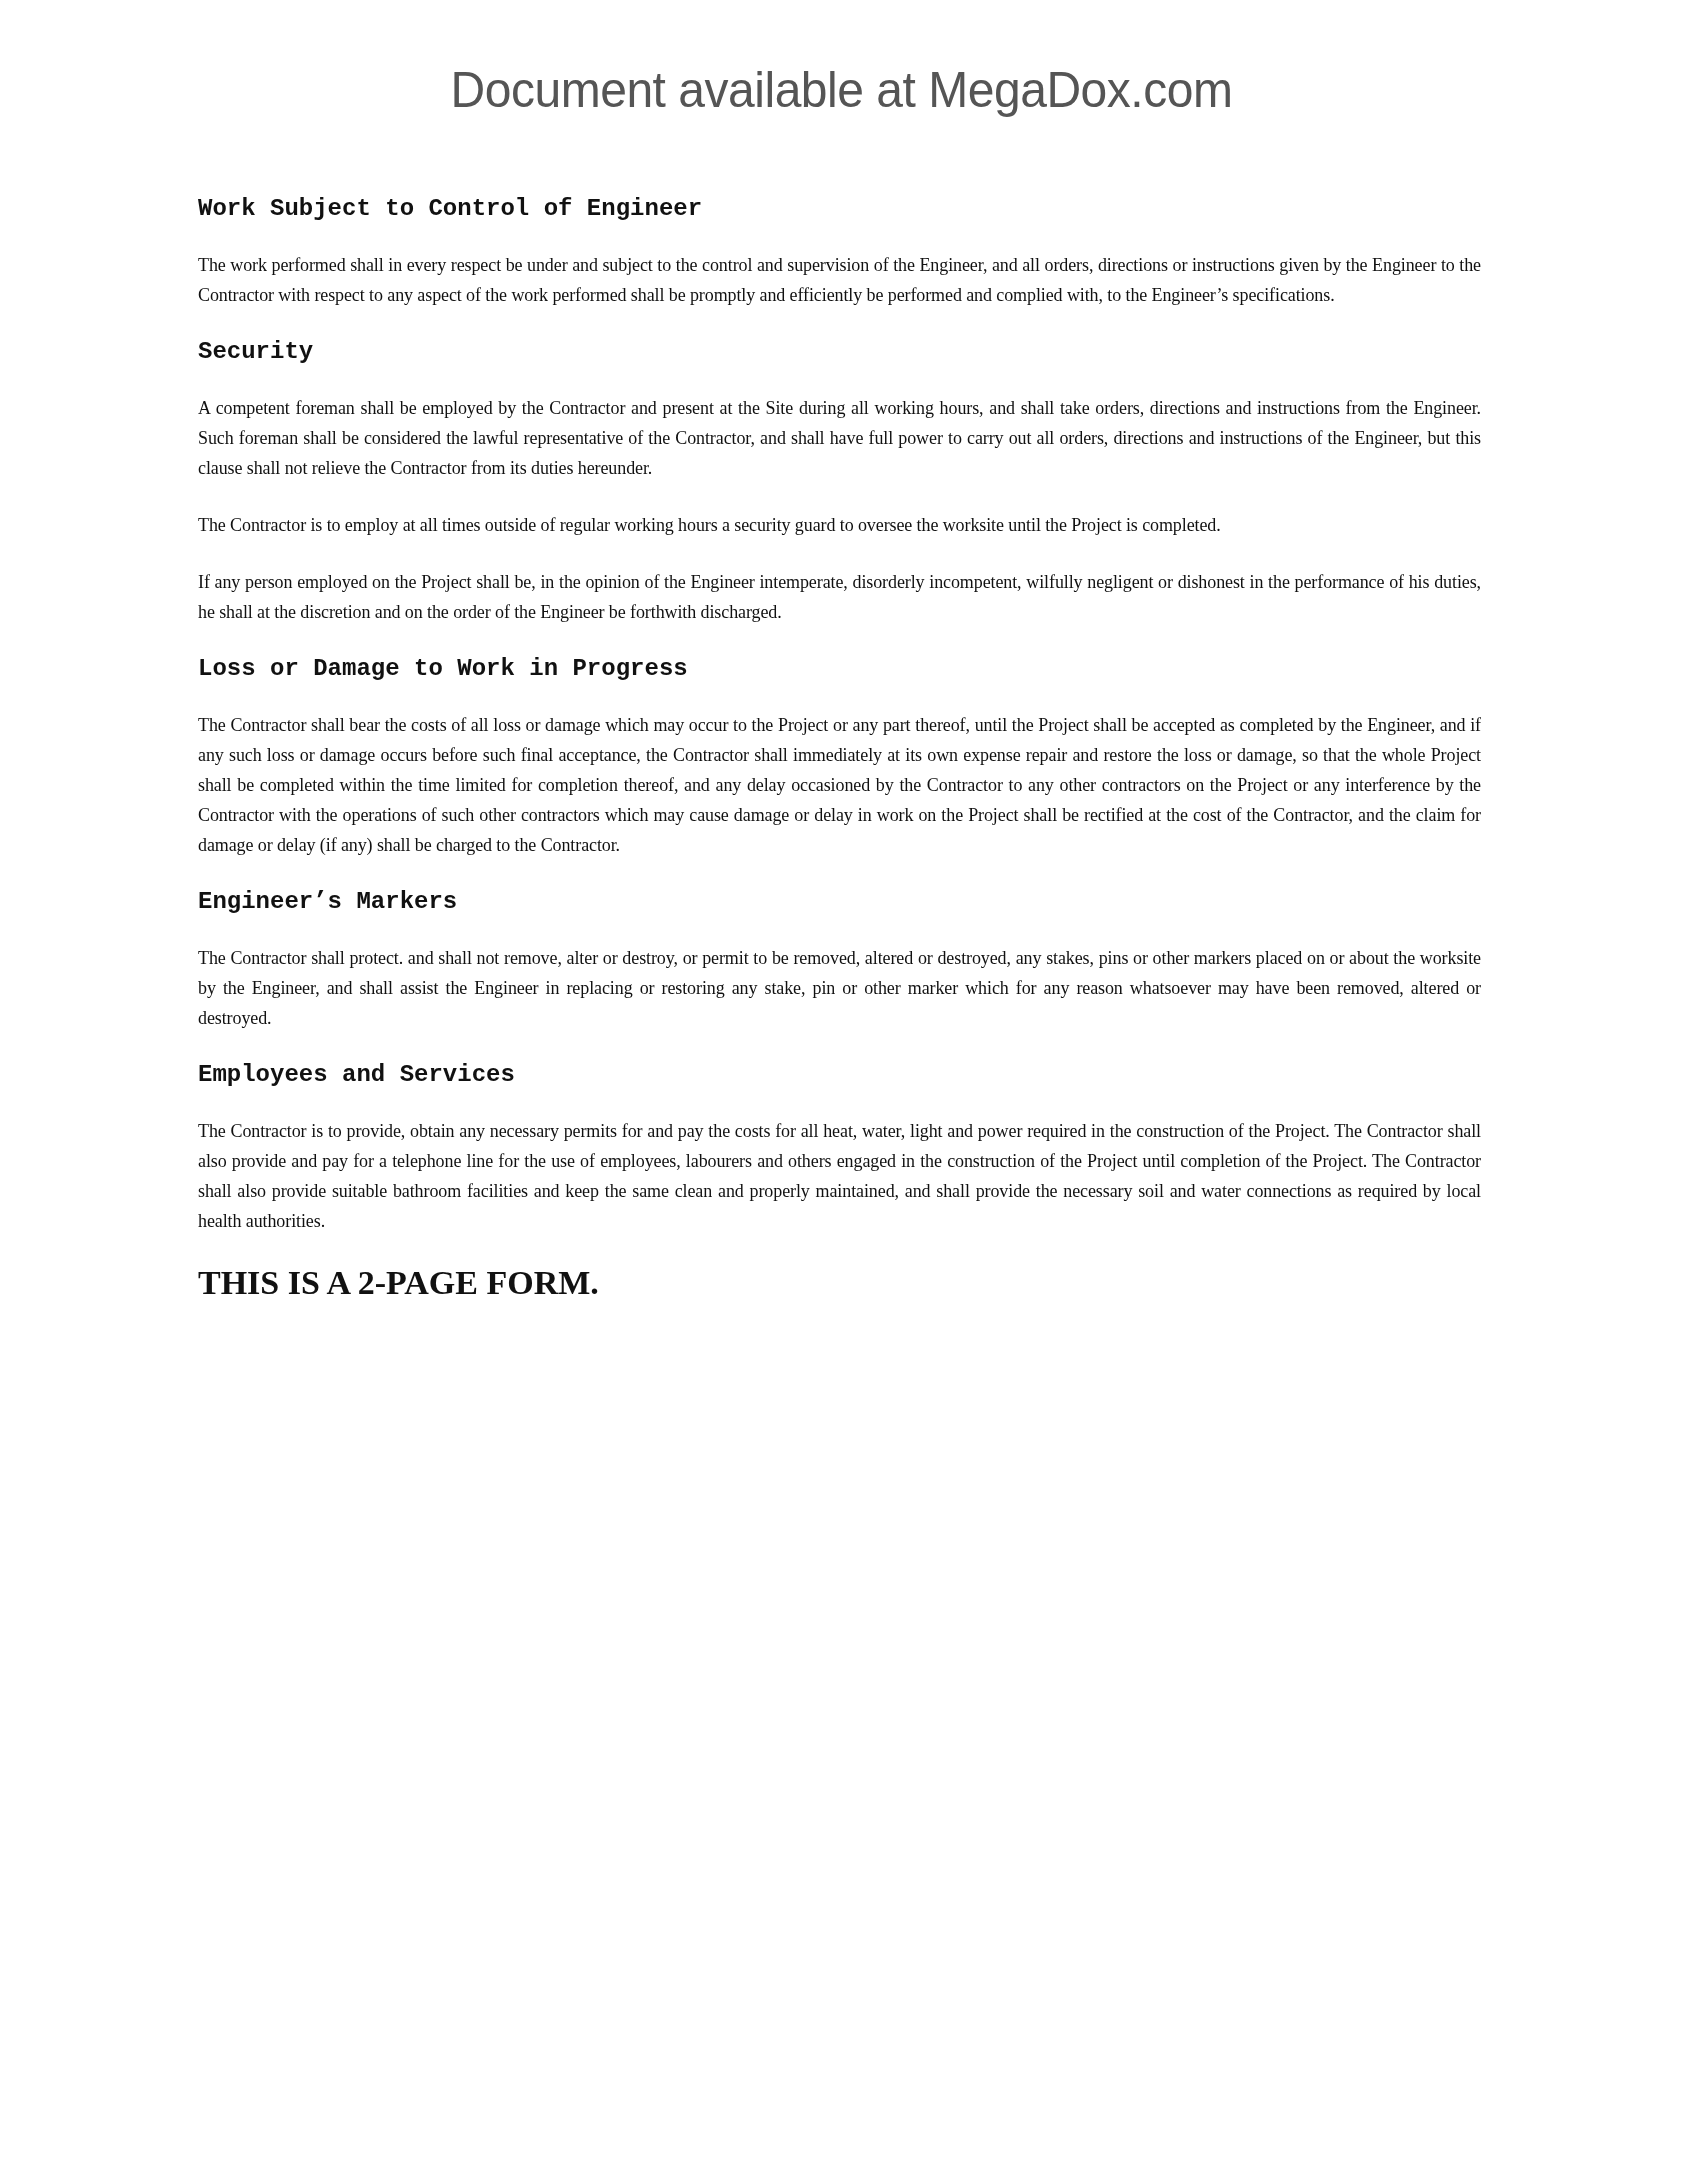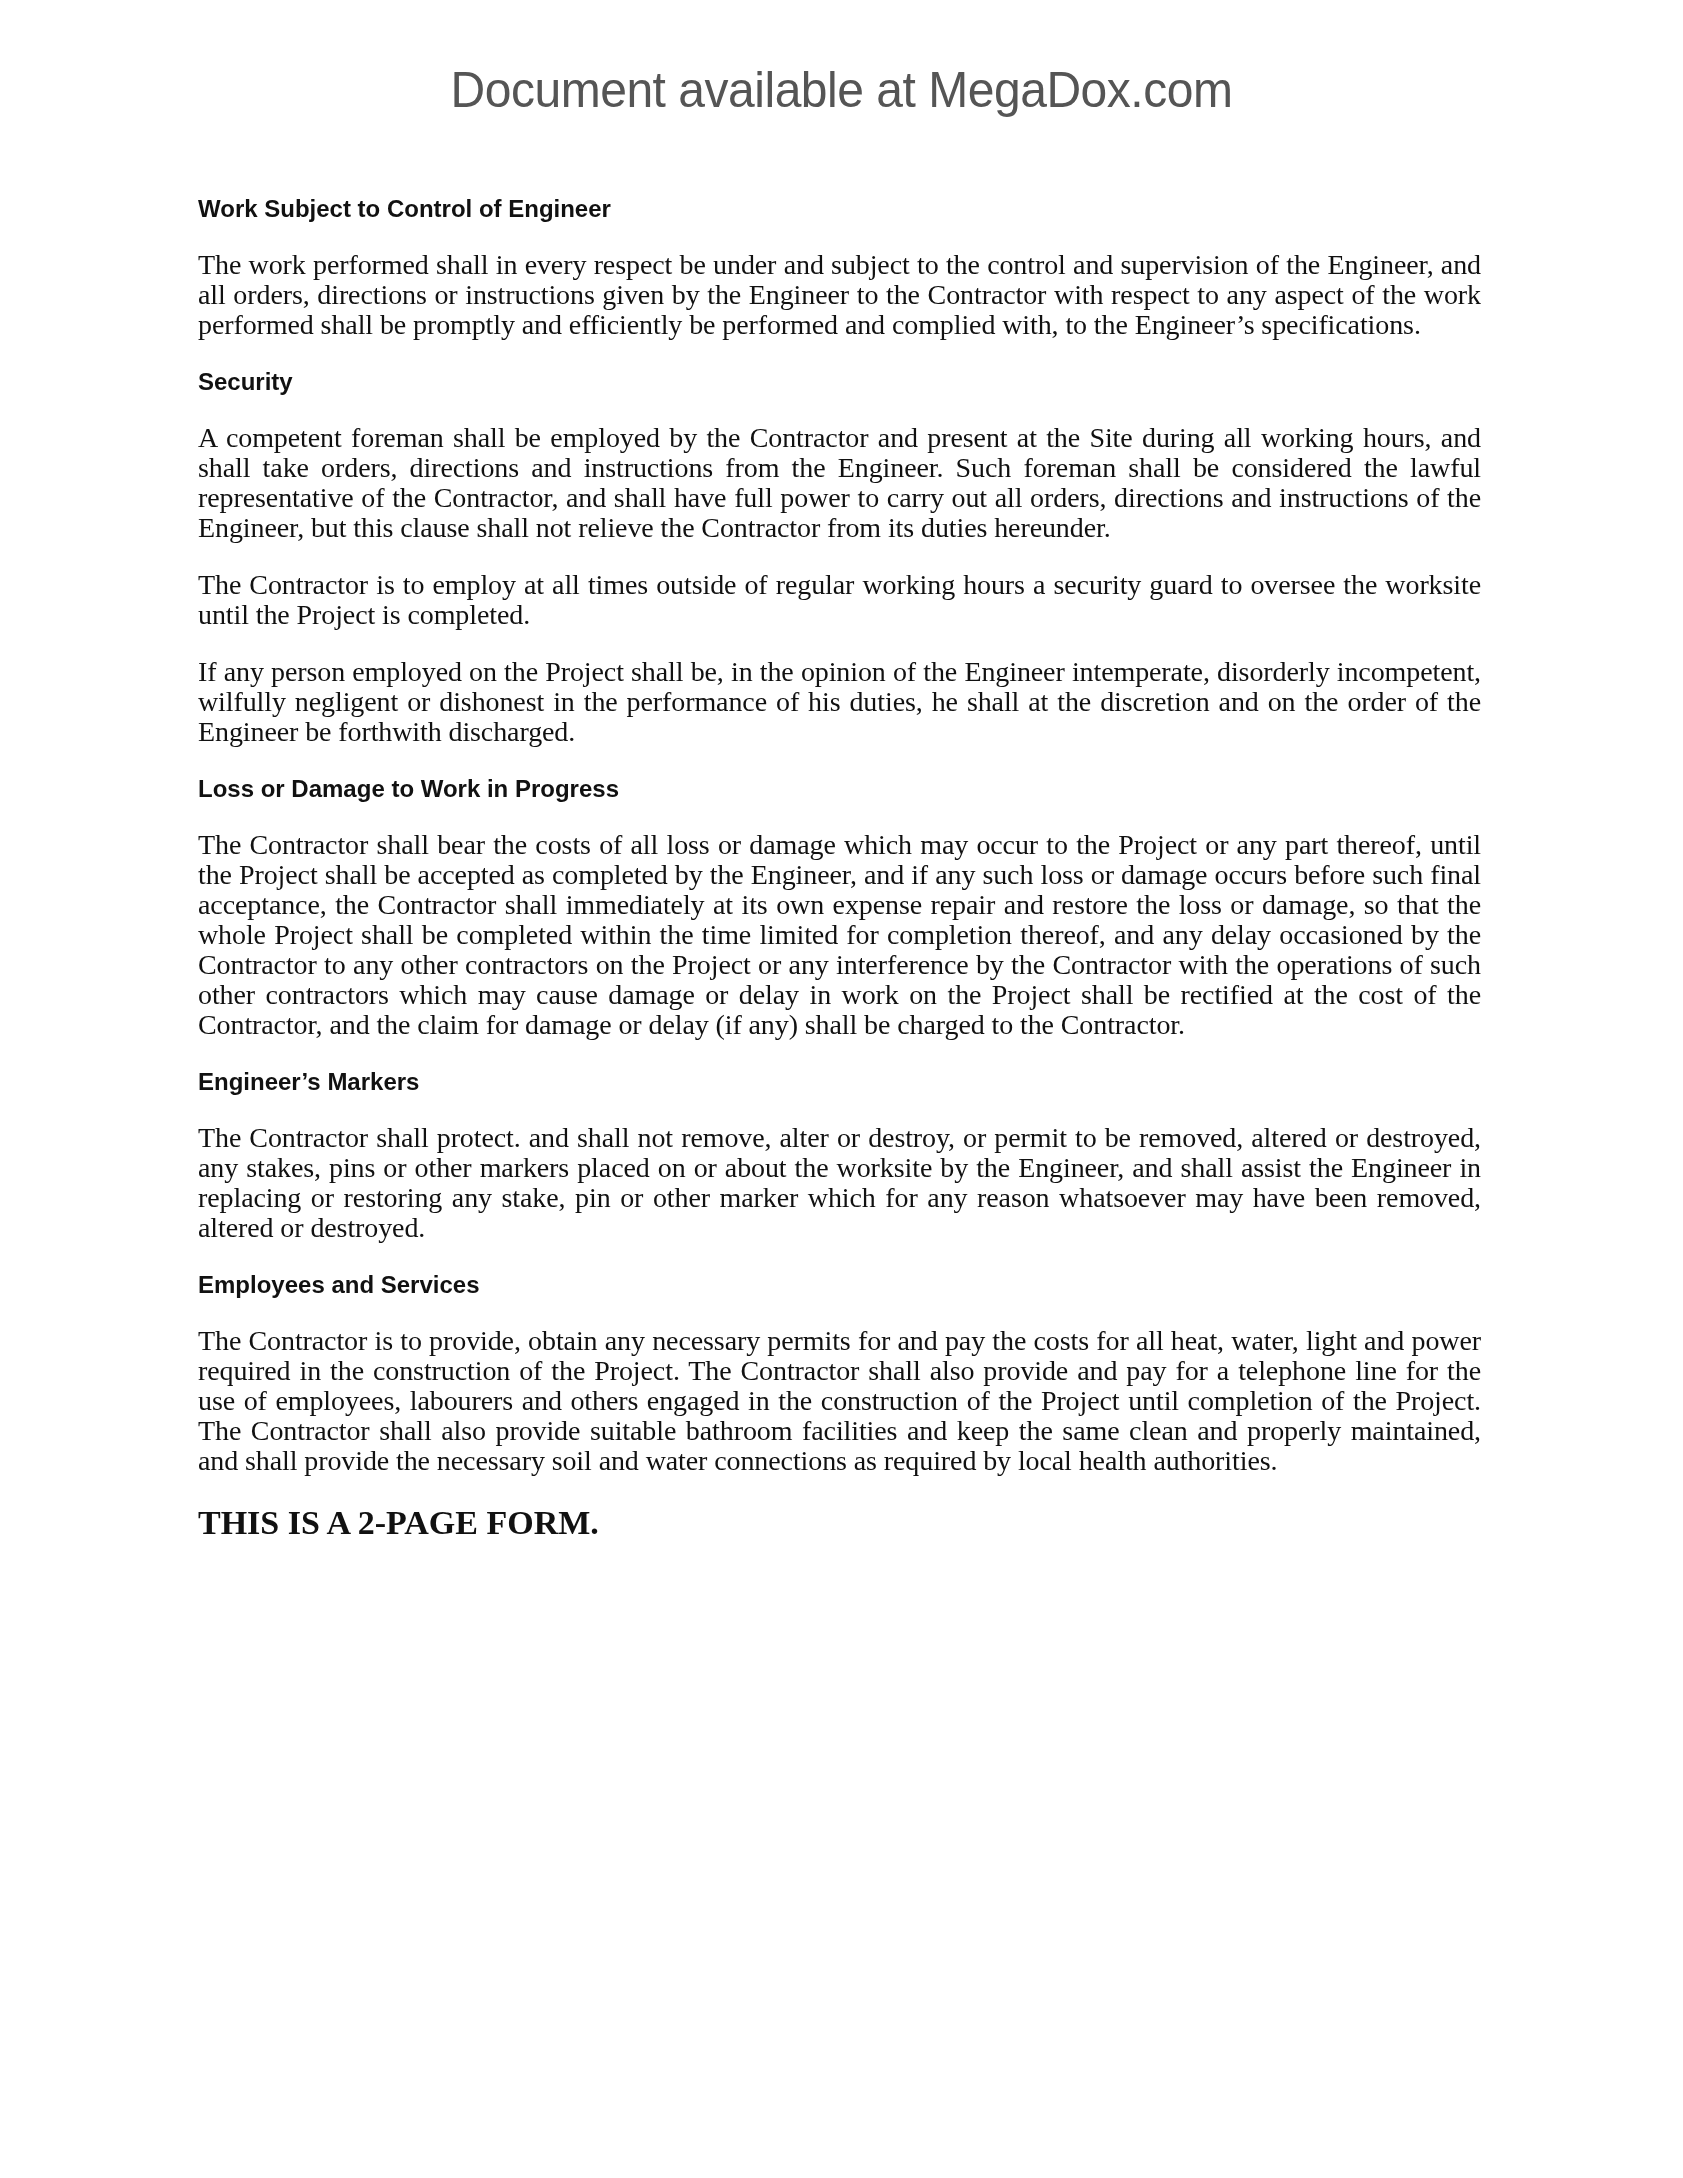--- a/index.html
+++ b/index.html
@@ -29,28 +29,28 @@
     .page {
       position: absolute;
       top: 194px;
       left: 198px;
       width: 1283px;
       font-family: "Liberation Serif", serif;
       color: #111111;
     }
     .section { margin: 0; }
     .heading {
-      font-family: Liberation Sans, sans-serif;
+      font-family: Liberation Mono, monospace;
       font-weight: bold;
       font-size: 24px;
       line-height: 30px;
       margin: 0 0 26px 0;
     }
     .para {
-      font-size: 28px;
+      font-size: 18px;
       line-height: 30px;
       text-align: justify;
       text-align-last: left;
       margin: 0 0 27px 0;
       letter-spacing: -0.1px;
     }
     .form-note {
       font-family: "Liberation Serif", serif;
       font-weight: bold;
       font-size: 34px;

